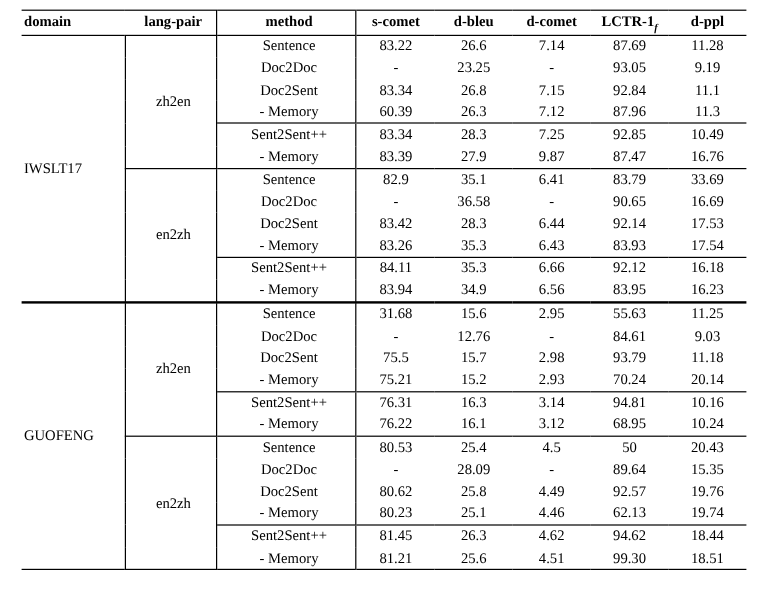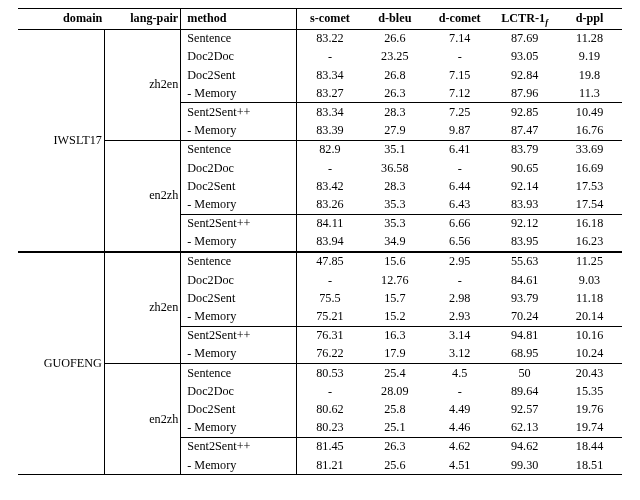--- a/index.html
+++ b/index.html
@@ -1,23 +1,23 @@
 <!DOCTYPE html>
 <html><head>
 <meta charset="utf-8">
 <style>
   html,body{margin:0;padding:0;font-family:"Times New Roman",Times,serif;font-size:12.2px;color:#000;background:#fff}
   .page{width:640px;height:500px;box-sizing:border-box;padding:8px 18px 0 18px}
   table{border-collapse:collapse;width:100%}
   td,th{padding:1.6px 2px;white-space:nowrap}
   th{text-align:left;font-weight:bold}
   .num{text-align:center;font-variant-numeric:tabular-nums;width:58px}
-  .meth{text-align:left;width:102px}
-  .lp{text-align:right;width:64px;padding-left:6px}
-  .dom{text-align:right;width:78px;padding-left:2px}
+  .meth{text-align:center;width:102px}
+  .lp{text-align:center;width:64px;padding-left:6px}
+  .dom{text-align:left;width:78px;padding-left:2px}
   .hline{border-top:0.8px solid #000}
   .dhline{border-top:2.2px solid #000}
   .thline{border-top:0.8px solid #000}
   .indent{padding-left:12px}
   sub{font-size:0.7em;font-style:italic}
 </style>
 </head>
 <body>
 <div class="page">
 
@@ -50,25 +50,25 @@
           <td class="num">-</td>
           <td class="num">93.05</td>
           <td class="num">9.19</td>
         </tr>
         <tr>
           <td class="meth" style="border-right: 0.8px solid rgb(0, 0, 0); padding-left: 6px;">Doc2Sent</td>
           <td class="num">83.34</td>
           <td class="num">26.8</td>
           <td class="num">7.15</td>
           <td class="num">92.84</td>
-          <td class="num">19.8</td>
-        </tr>
-        <tr>
-          <td class="meth indent" style="border-right: 0.8px solid rgb(0, 0, 0); padding-left: 6px;">- Memory</td>
-          <td class="num">83.27</td>
+          <td class="num">11.1</td>
+        </tr>
+        <tr>
+          <td class="meth indent" style="border-right: 0.8px solid rgb(0, 0, 0); padding-left: 6px;">- Memory</td>
+          <td class="num">60.39</td>
           <td class="num">26.3</td>
           <td class="num">7.12</td>
           <td class="num">87.96</td>
           <td class="num">11.3</td>
         </tr>
         <tr class="thline">
           <td class="meth" style="border-right: 0.8px solid rgb(0, 0, 0); padding-left: 6px;">Sent2Sent++</td>
           <td class="num">83.34</td>
           <td class="num">28.3</td>
           <td class="num">7.25</td>
@@ -129,21 +129,21 @@
           <td class="num">83.94</td>
           <td class="num">34.9</td>
           <td class="num">6.56</td>
           <td class="num">83.95</td>
           <td class="num">16.23</td>
         </tr>
         <tr class="dhline">
           <td class="dom" rowspan="12" style="border-right: 0.8px solid rgb(0, 0, 0);">GUOFENG</td>
           <td class="lp" rowspan="6" style="border-right: 0.8px solid rgb(0, 0, 0);">zh2en</td>
           <td class="meth" style="border-right: 0.8px solid rgb(0, 0, 0); padding-left: 6px;">Sentence</td>
-          <td class="num">47.85</td>
+          <td class="num">31.68</td>
           <td class="num">15.6</td>
           <td class="num">2.95</td>
           <td class="num">55.63</td>
           <td class="num">11.25</td>
         </tr>
         <tr>
           <td class="meth" style="border-right: 0.8px solid rgb(0, 0, 0); padding-left: 6px;">Doc2Doc</td>
           <td class="num">-</td>
           <td class="num">12.76</td>
           <td class="num">-</td>
@@ -170,21 +170,21 @@
           <td class="meth" style="border-right: 0.8px solid rgb(0, 0, 0); padding-left: 6px;">Sent2Sent++</td>
           <td class="num">76.31</td>
           <td class="num">16.3</td>
           <td class="num">3.14</td>
           <td class="num">94.81</td>
           <td class="num">10.16</td>
         </tr>
         <tr>
           <td class="meth indent" style="border-right: 0.8px solid rgb(0, 0, 0); padding-left: 6px;">- Memory</td>
           <td class="num">76.22</td>
-          <td class="num">17.9</td>
+          <td class="num">16.1</td>
           <td class="num">3.12</td>
           <td class="num">68.95</td>
           <td class="num">10.24</td>
         </tr>
         <tr class="thline">
           <td class="lp" rowspan="6" style="border-right: 0.8px solid rgb(0, 0, 0);">en2zh</td>
           <td class="meth" style="border-right: 0.8px solid rgb(0, 0, 0); padding-left: 6px;">Sentence</td>
           <td class="num">80.53</td>
           <td class="num">25.4</td>
           <td class="num">4.5</td>

